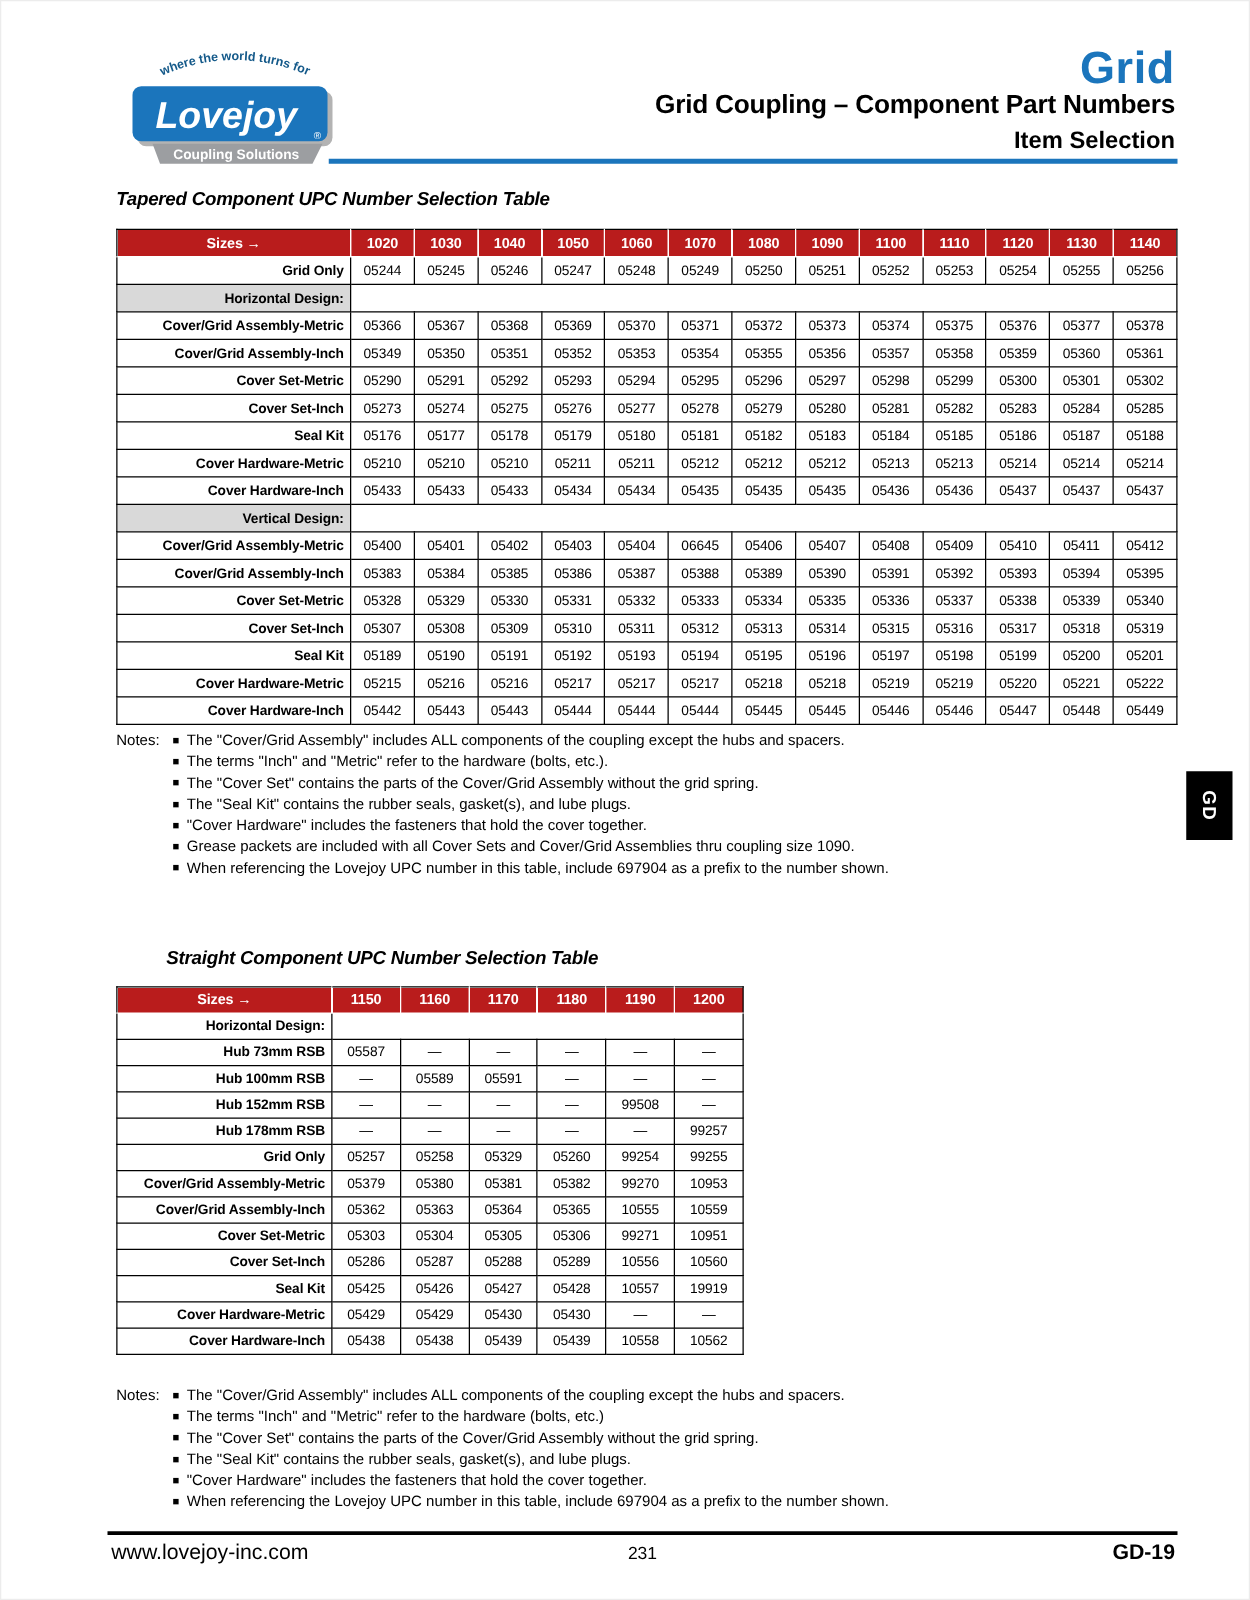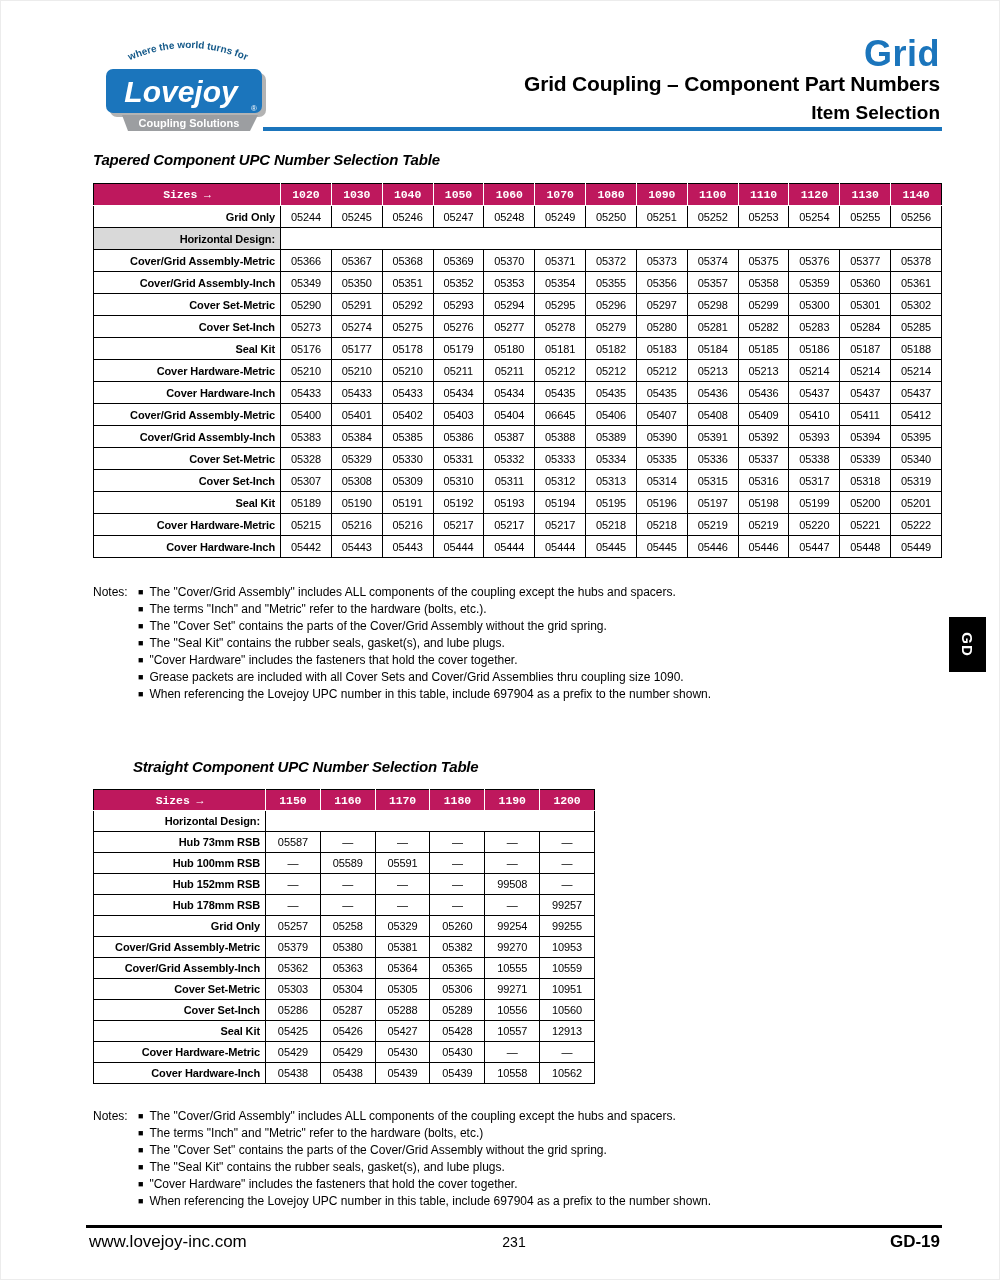--- a/index.html
+++ b/index.html
@@ -24,21 +24,21 @@
   #tapered-wrap { top:182px; }
   #straight-wrap { top:788px; }
   table.upc { border-collapse:collapse; table-layout:fixed; border:1.5px solid #000; }
   #tapered-wrap table.upc { width:849px; }
   #straight-wrap table.upc { width:502px; }
   #tapered-wrap col.c0 { width:187px; }
   #straight-wrap col.c0 { width:172px; }
   .upc th, .upc td { border:1px solid #000; font-size:11px; padding:0 2px; white-space:nowrap; overflow:hidden; letter-spacing:-0.1px; }
   #tapered-wrap .upc th, #tapered-wrap .upc td { height:22px; }
   #straight-wrap .upc th, #straight-wrap .upc td { height:21px; }
-  .upc thead th { background:#be185d; color:#fff; font-weight:bold; text-align:center; font-size:11.5px; border:1px solid #fff; border-top:1.5px solid #000;font-family:Liberation Mono, monospace; }
+  .upc thead th { background:#b91c1c; color:#fff; font-weight:bold; text-align:center; font-size:11.5px; border:1px solid #fff; border-top:1.5px solid #000; }
   .upc thead th:first-child { border-left:1.5px solid #000; }
   .upc thead th:last-child { border-right:1.5px solid #000; }
   .upc td.label { text-align:right; font-weight:bold; padding-right:5px; }
   .upc td.val { text-align:center; }
   .upc tr.section.shaded td.label { background:#d9d9d9; }
   .upc td.section-empty { background:#fff; }
 
   
   .notes { position:absolute; left:92px; width:800px; }
   #tapered-notes-block { top:584px; }
@@ -248,20 +248,24 @@
             <td class="val">05434</td>
             <td class="val">05435</td>
             <td class="val">05435</td>
             <td class="val">05435</td>
             <td class="val">05436</td>
             <td class="val">05436</td>
             <td class="val">05437</td>
             <td class="val">05437</td>
             <td class="val">05437</td>
           </tr>
+          <tr class="section shaded">
+            <td class="label">Vertical Design:</td>
+            <td colspan="13" class="section-empty"></td>
+          </tr>
           <tr>
             <td class="label">Cover/Grid Assembly-Metric</td>
             <td class="val">05400</td>
             <td class="val">05401</td>
             <td class="val">05402</td>
             <td class="val">05403</td>
             <td class="val">05404</td>
             <td class="val">06645</td>
             <td class="val">05406</td>
             <td class="val">05407</td>
@@ -514,21 +518,21 @@
             <td class="val">10556</td>
             <td class="val">10560</td>
           </tr>
           <tr>
             <td class="label">Seal Kit</td>
             <td class="val">05425</td>
             <td class="val">05426</td>
             <td class="val">05427</td>
             <td class="val">05428</td>
             <td class="val">10557</td>
-            <td class="val">12913</td>
+            <td class="val">19919</td>
           </tr>
           <tr>
             <td class="label">Cover Hardware-Metric</td>
             <td class="val">05429</td>
             <td class="val">05429</td>
             <td class="val">05430</td>
             <td class="val">05430</td>
             <td class="val">—</td>
             <td class="val">—</td>
           </tr>

